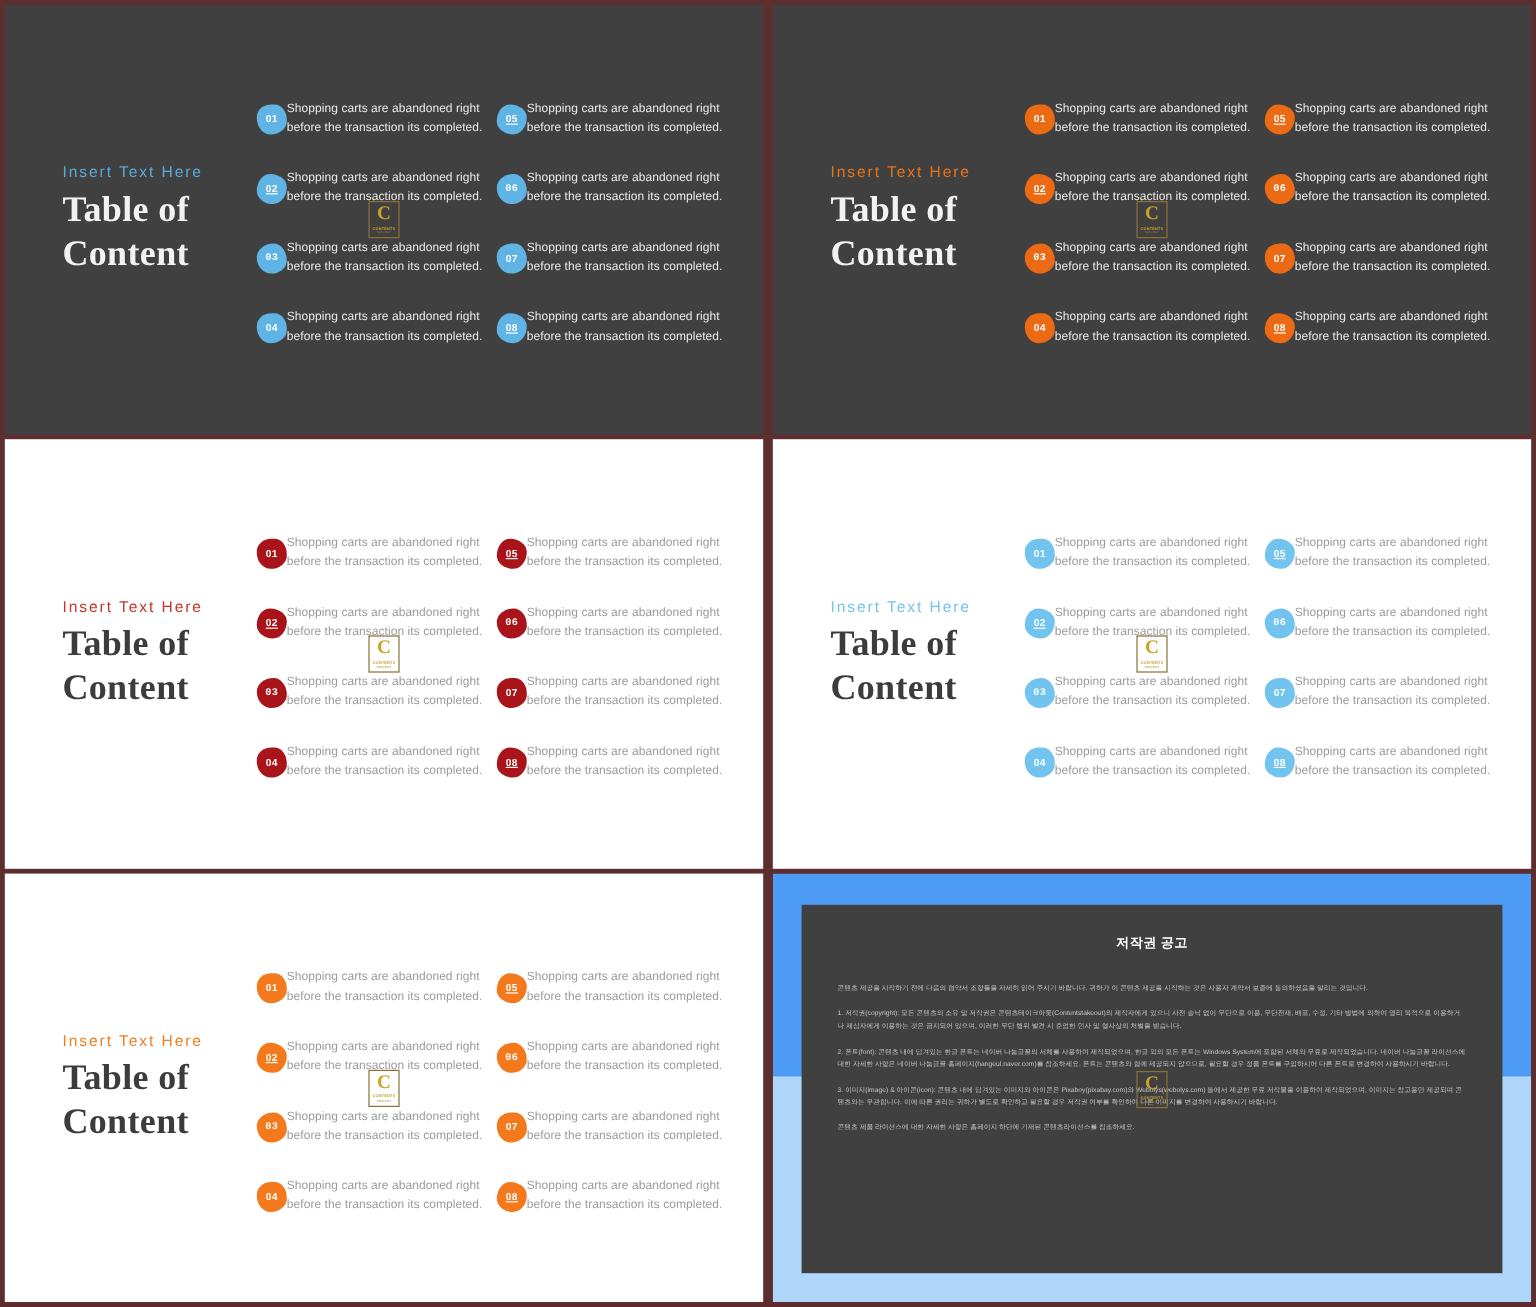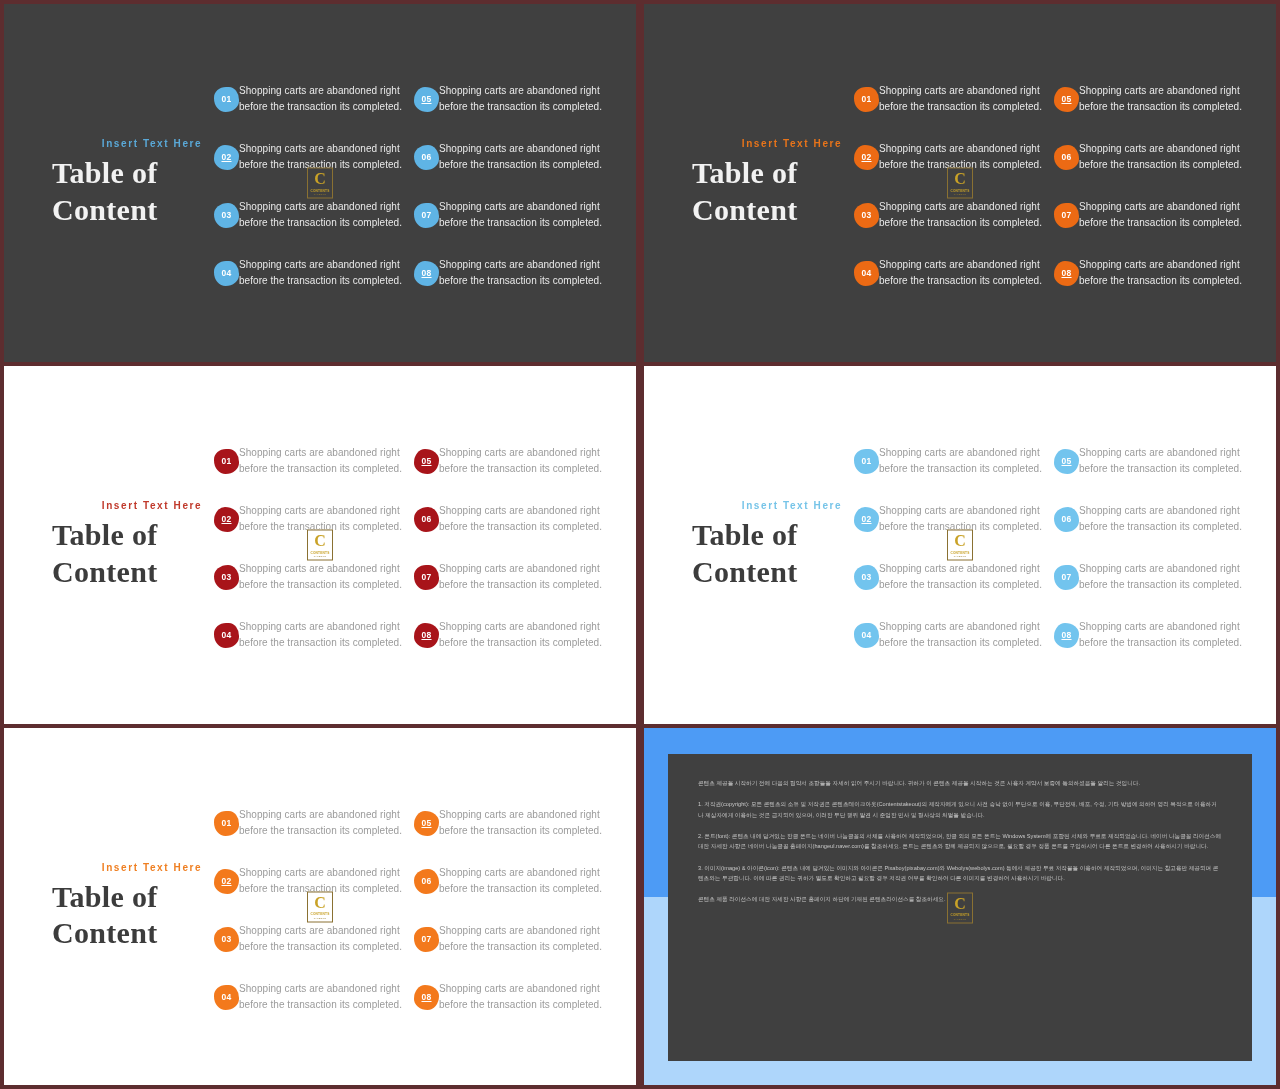--- a/index.html
+++ b/index.html
@@ -36,26 +36,25 @@
 
   
   .heading {
     position: absolute;
     left: 48px;
     top: 50%;
     transform: translateY(-50%);
     width: 200px;
   }
   .kicker {
-    font-size: 10px;
+    font-size: 13px;
     letter-spacing: 1.6px;
-    font-weight: bold;
+    font-weight: normal;
     margin-bottom: 6px;
     white-space: nowrap;
-    text-align: center;
   }
   .title {
     font-family: "Liberation Serif", serif;
     font-size: 30px;
     line-height: 1.22;
     font-weight: bold;
     letter-spacing: 0.3px;
   }
   .title .ln { display: block; }
 
@@ -90,21 +89,21 @@
     width: 25px; height: 25px;
     display: flex; align-items: center; justify-content: center;
     font-size: 8.5px;
     font-weight: bold;
     letter-spacing: 0.3px;
     border-radius: 46% 54% 50% 50% / 52% 46% 54% 48%;
     color: #ffffff;
   }
   .badge.blobA { border-radius: 50% 42% 56% 48% / 44% 54% 46% 56%; }
   .badge.blobB { border-radius: 44% 56% 46% 54% / 56% 44% 56% 44%; text-decoration: underline; }
-  .badge.blobC { border-radius: 56% 44% 52% 48% / 46% 56% 44% 54%; }
+  .badge.blobC { border-radius: 56% 44% 52% 48% / 46% 56% 44% 54%; font-family: Liberation Mono, monospace; }
 
   .itxt {
     font-size: 10px;
     line-height: 1.62;
     letter-spacing: 0.05px;
   }
   .itxt .ln { display: block; white-space: nowrap; }
 
   
   .c-sky   .badge { background: #5fb4e5; }
@@ -564,20 +563,21 @@
     <div class="logo on-white">
       <span class="logo-c">C</span>
       <span class="logo-n">CONTENTS</span>
       <span class="logo-s">TAKEOUT</span>
     </div>
   </div>
 
   <div class="slide s-br">
     <div class="cr-outer"></div>
     <div class="cr-panel">
+      <div class="cr-title">저작권 공고</div>
       <div class="cr-p">콘텐츠 제공을 시작하기 전에 다음의 협약서 조항들을 자세히 읽어 주시기 바랍니다. 귀하가 이 콘텐츠 제공을 시작하는 것은 사용자 계약서 보증에 동의하셨음을 알리는 것입니다.</div>
       <div class="cr-p">1. 저작권(copyright): 모든 콘텐츠의 소유 및 저작권은 콘텐츠테이크아웃(Contentstakeout)의 제작자에게 있으니 사전 승낙 없이 무단으로 이용, 무단전재, 배포, 수정, 기타 방법에 의하여 영리 목적으로 이용하거나 제삼자에게 이용하는 것은 금지되어 있으며, 이러한 무단 행위 발견 시 준엄한 민사 및 형사상의 처벌을 받습니다.</div>
       <div class="cr-p">2. 폰트(font): 콘텐츠 내에 담겨있는 한글 폰트는 네이버 나눔글꼴의 서체를 사용하여 제작되었으며, 한글 외의 모든 폰트는 Windows System에 포함된 서체와 무료로 제작되었습니다. 네이버 나눔글꼴 라이선스에 대한 자세한 사항은 네이버 나눔글꼴 홈페이지(hangeul.naver.com)를 참조하세요. 폰트는 콘텐츠와 함께 제공되지 않으므로, 필요할 경우 정품 폰트를 구입하시어 다른 폰트로 변경하여 사용하시기 바랍니다.</div>
       <div class="cr-p">3. 이미지(image) &amp; 아이콘(icon): 콘텐츠 내에 담겨있는 이미지와 아이콘은 Pixaboy(pixabay.com)와 Webolys(webolys.com) 등에서 제공한 무료 저작물을 이용하여 제작되었으며, 이미지는 참고용만 제공되며 콘텐츠와는 무관합니다. 이에 따른 권리는 귀하가 별도로 확인하고 필요할 경우 저작권 여부를 확인하여 다른 이미지를 변경하여 사용하시기 바랍니다.</div>
       <div class="cr-p">콘텐츠 제품 라이선스에 대한 자세한 사항은 홈페이지 하단에 기재된 콘텐츠라이선스를 참조하세요.</div>
       <div class="logo cr-logo">
         <span class="logo-c">C</span>
         <span class="logo-n">CONTENTS</span>
         <span class="logo-s">TAKEOUT</span>
       </div>

